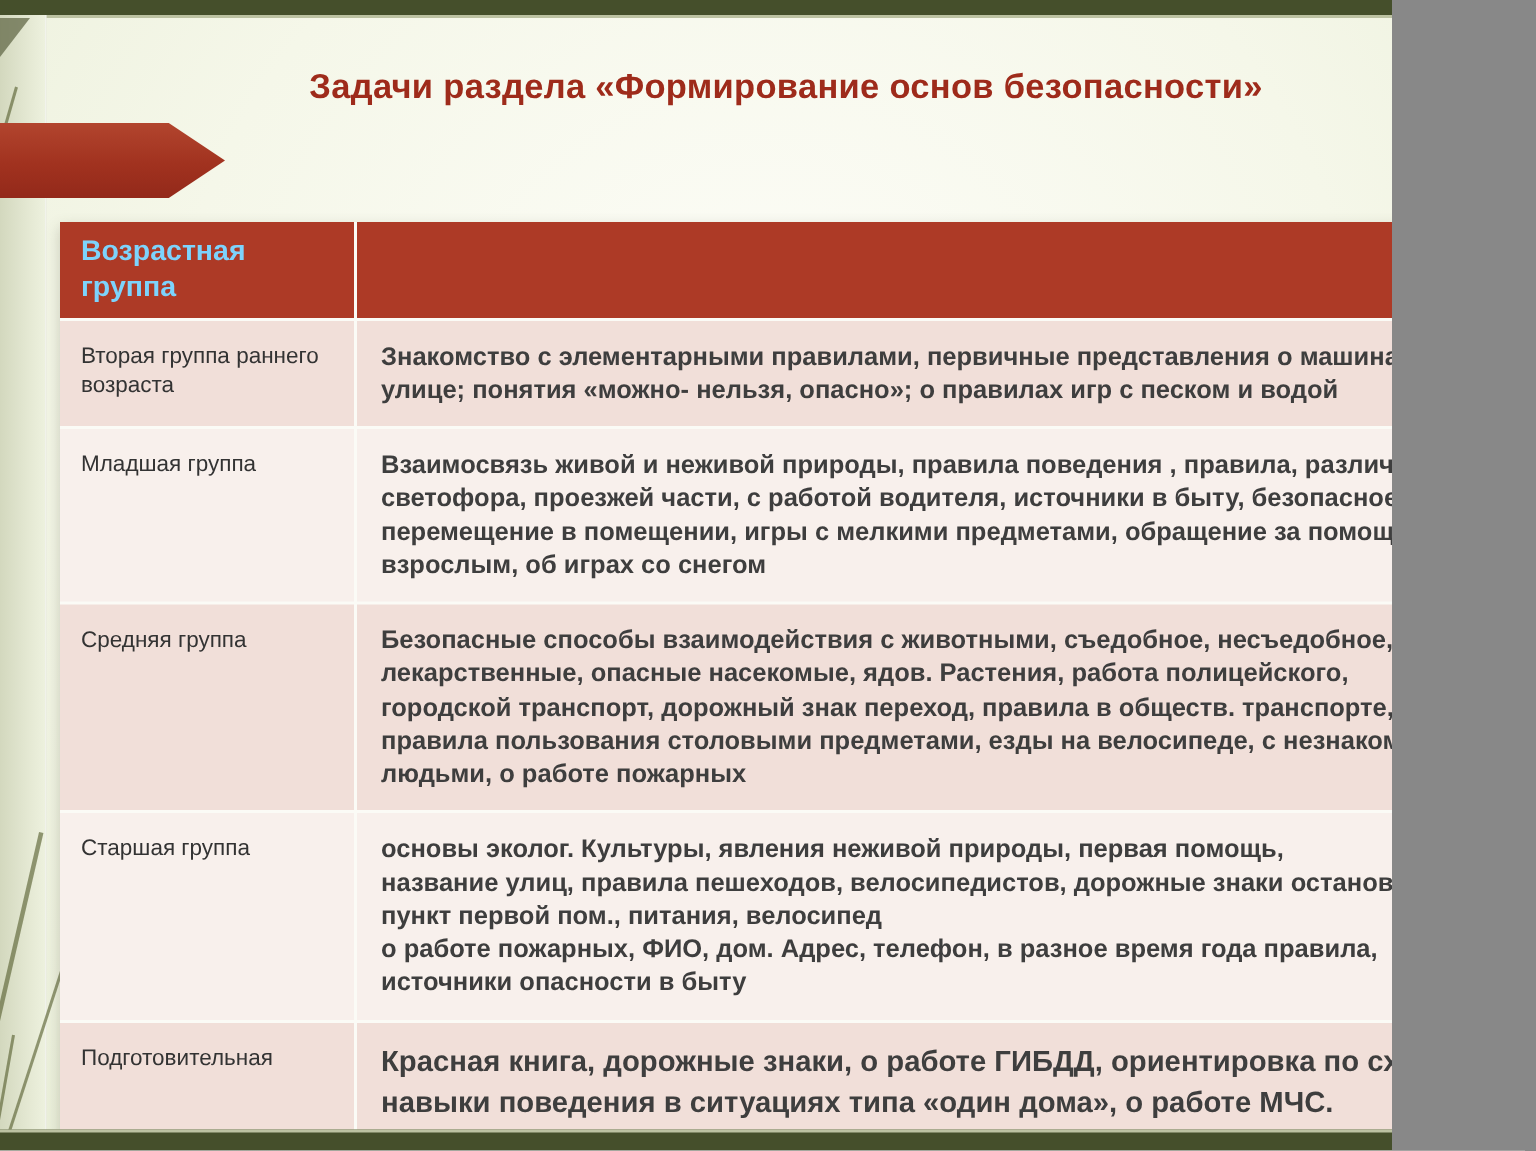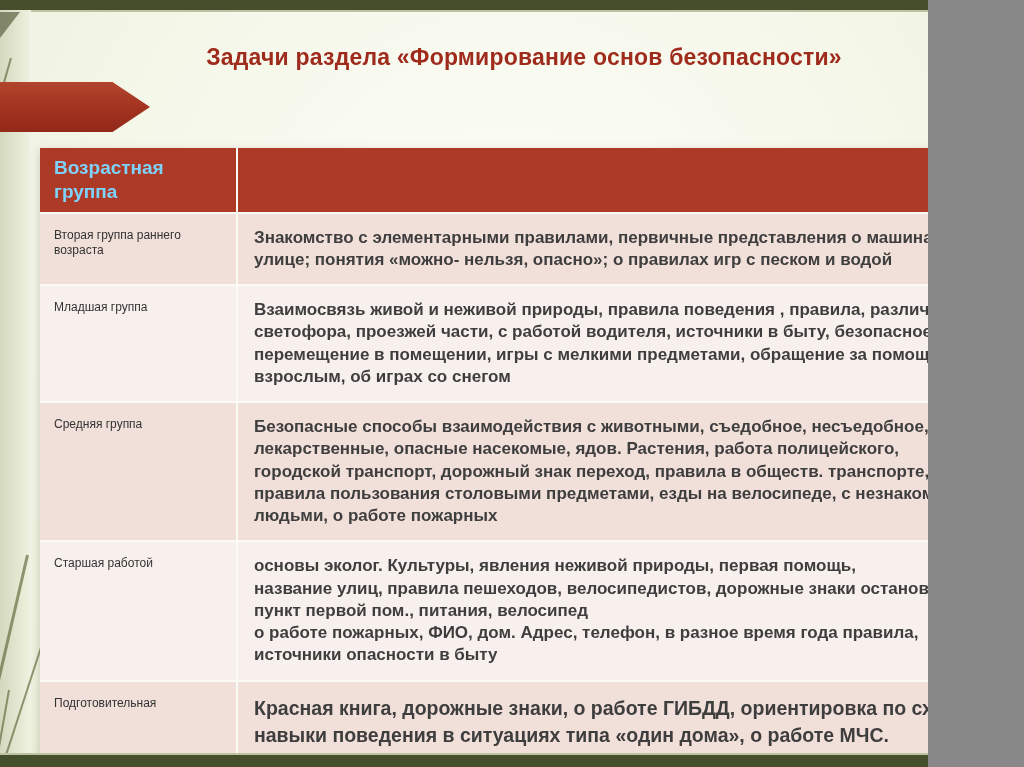--- a/index.html
+++ b/index.html
@@ -69,21 +69,21 @@
     box-shadow: 0 3px 9px rgba(90,90,70,.28);
   }
   .trow { display:contents; }
   .th {
     background: var(--header-bg, #AD3A26);
     color:#7dd3fc; font-weight:bold; font-size:19px; line-height:1.25;
     padding:8px 14px;
     min-height:34px;
   }
   .cell-group {
-    font-size:12px; color:#333;
+    font-size:15px; color:#333;
     padding:14px 10px 14px 14px; line-height:1.3;
   }
   .cell-tasks {
     font-size:17px; color:#3E3E3E;
     padding:13px 18px 13px 16px; line-height:1.31;
     white-space:pre-line;
     font-weight:bold;
   }
   .row-pink  { background: var(--row-pink, #F1DFD9); }
   .row-light { background: var(--row-light, #F8F0EC); }
@@ -124,21 +124,21 @@
       <div class="cell-group row-light">Младшая группа</div>
       <div class="cell-tasks row-light">Взаимосвязь живой и неживой природы, правила поведения , правила, различение светофора, проезжей части, с работой водителя, источники в быту, безопасное перемещение в помещении, игры с мелкими предметами, обращение за помощью к взрослым, об играх со снегом</div>
     </div>
 
     <div class="trow">
       <div class="cell-group row-pink">Средняя группа</div>
       <div class="cell-tasks row-pink">Безопасные способы взаимодействия с животными, съедобное, несъедобное, лекарственные, опасные насекомые, ядов. Растения, работа полицейского, городской транспорт, дорожный знак переход, правила в обществ. транспорте, правила пользования столовыми предметами, езды на велосипеде, с незнакомыми людьми, о работе пожарных</div>
     </div>
 
     <div class="trow">
-      <div class="cell-group row-light">Старшая работой</div>
+      <div class="cell-group row-light">Старшая группа</div>
       <div class="cell-tasks row-light">основы эколог. Культуры, явления неживой природы, первая помощь,
 название улиц, правила пешеходов, велосипедистов, дорожные знаки остановка,
 пункт первой пом., питания, велосипед
 о работе пожарных, ФИО, дом. Адрес, телефон,  в разное время года правила,
 источники опасности  в быту</div>
     </div>
 
     <div class="trow">
       <div class="cell-group row-pink">Подготовительная</div>
       <div class="cell-tasks row-pink big">Красная книга, дорожные знаки, о работе ГИБДД, ориентировка по схеме, навыки поведения в ситуациях типа «один дома», о работе МЧС.</div>

